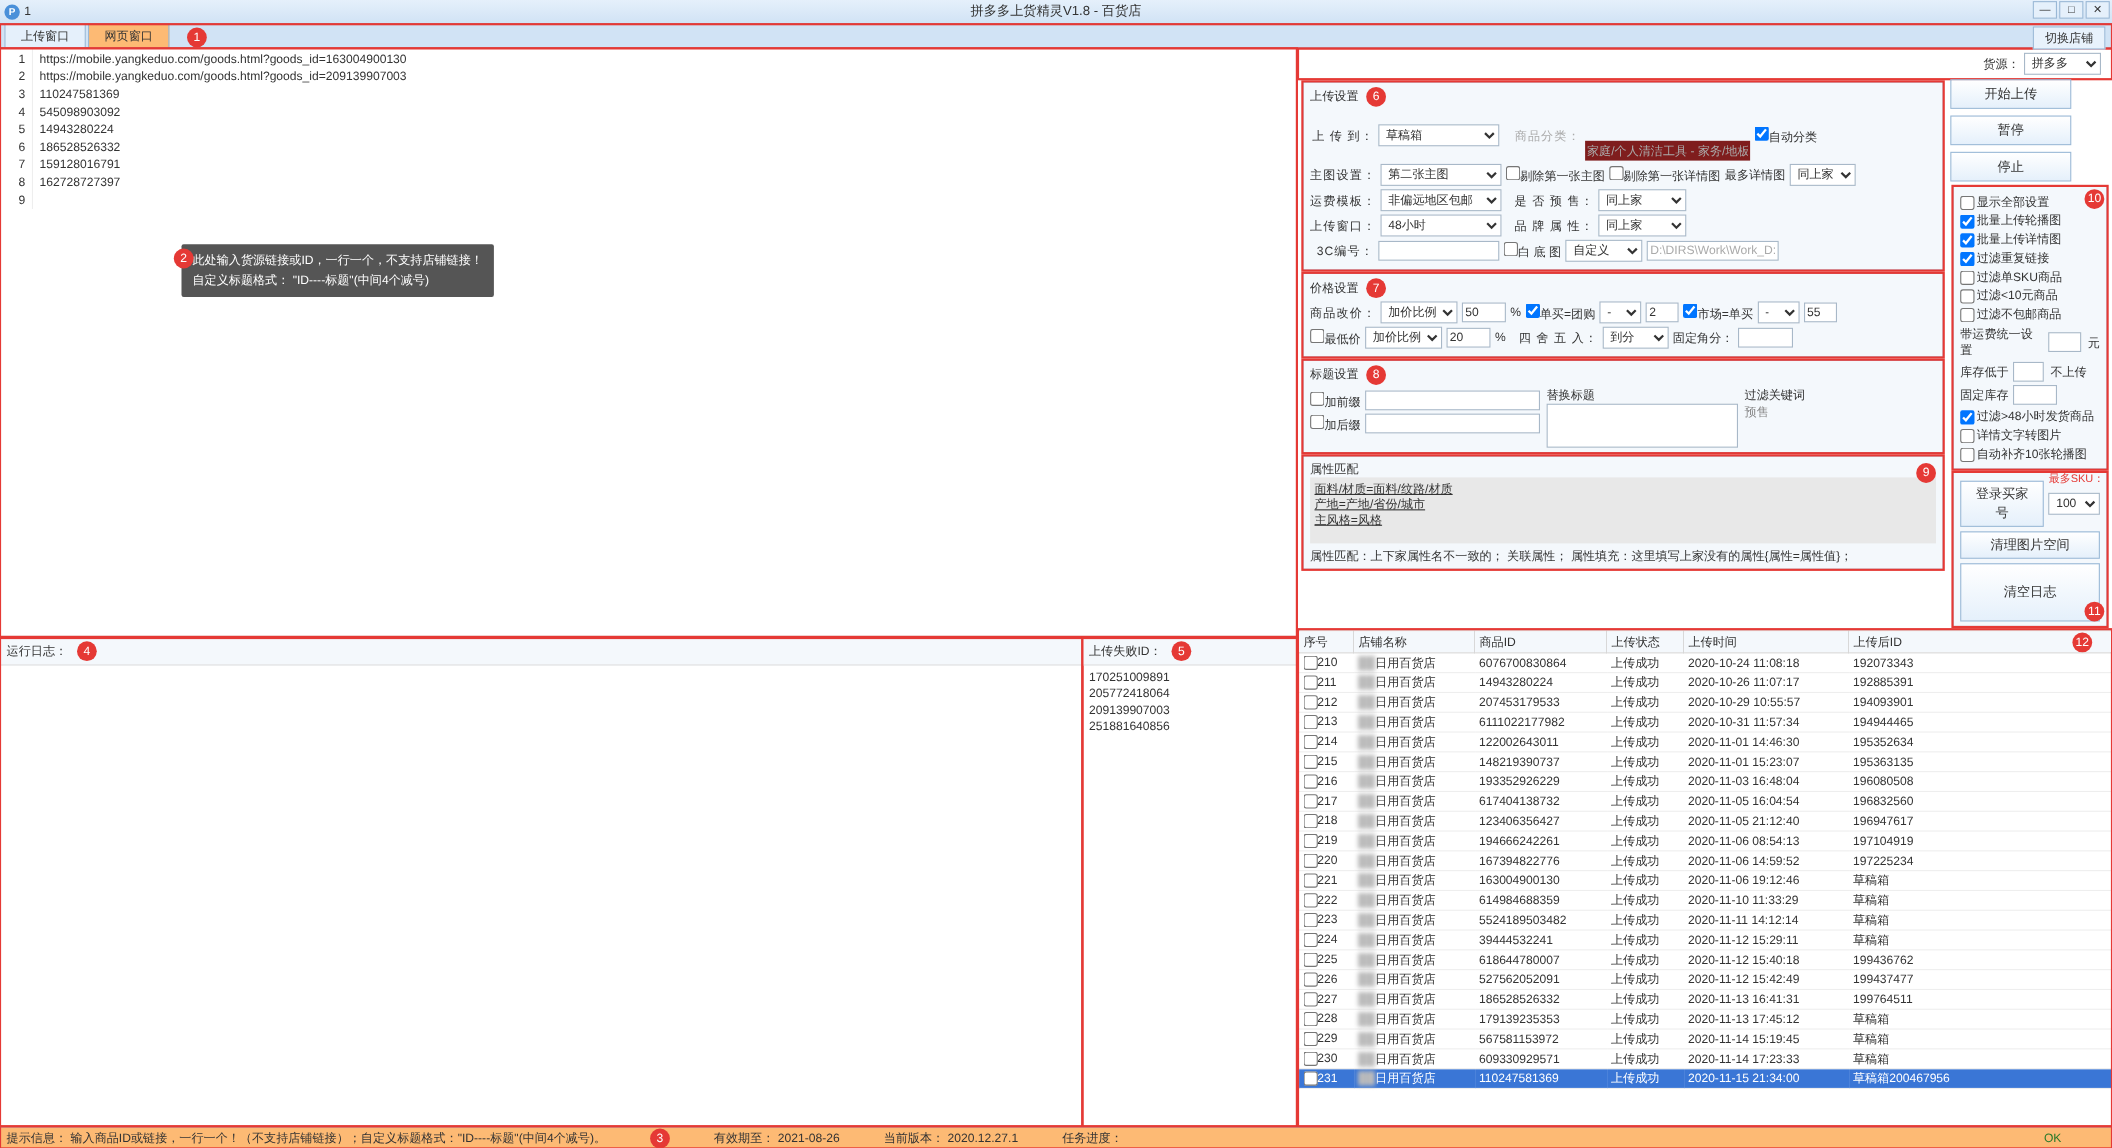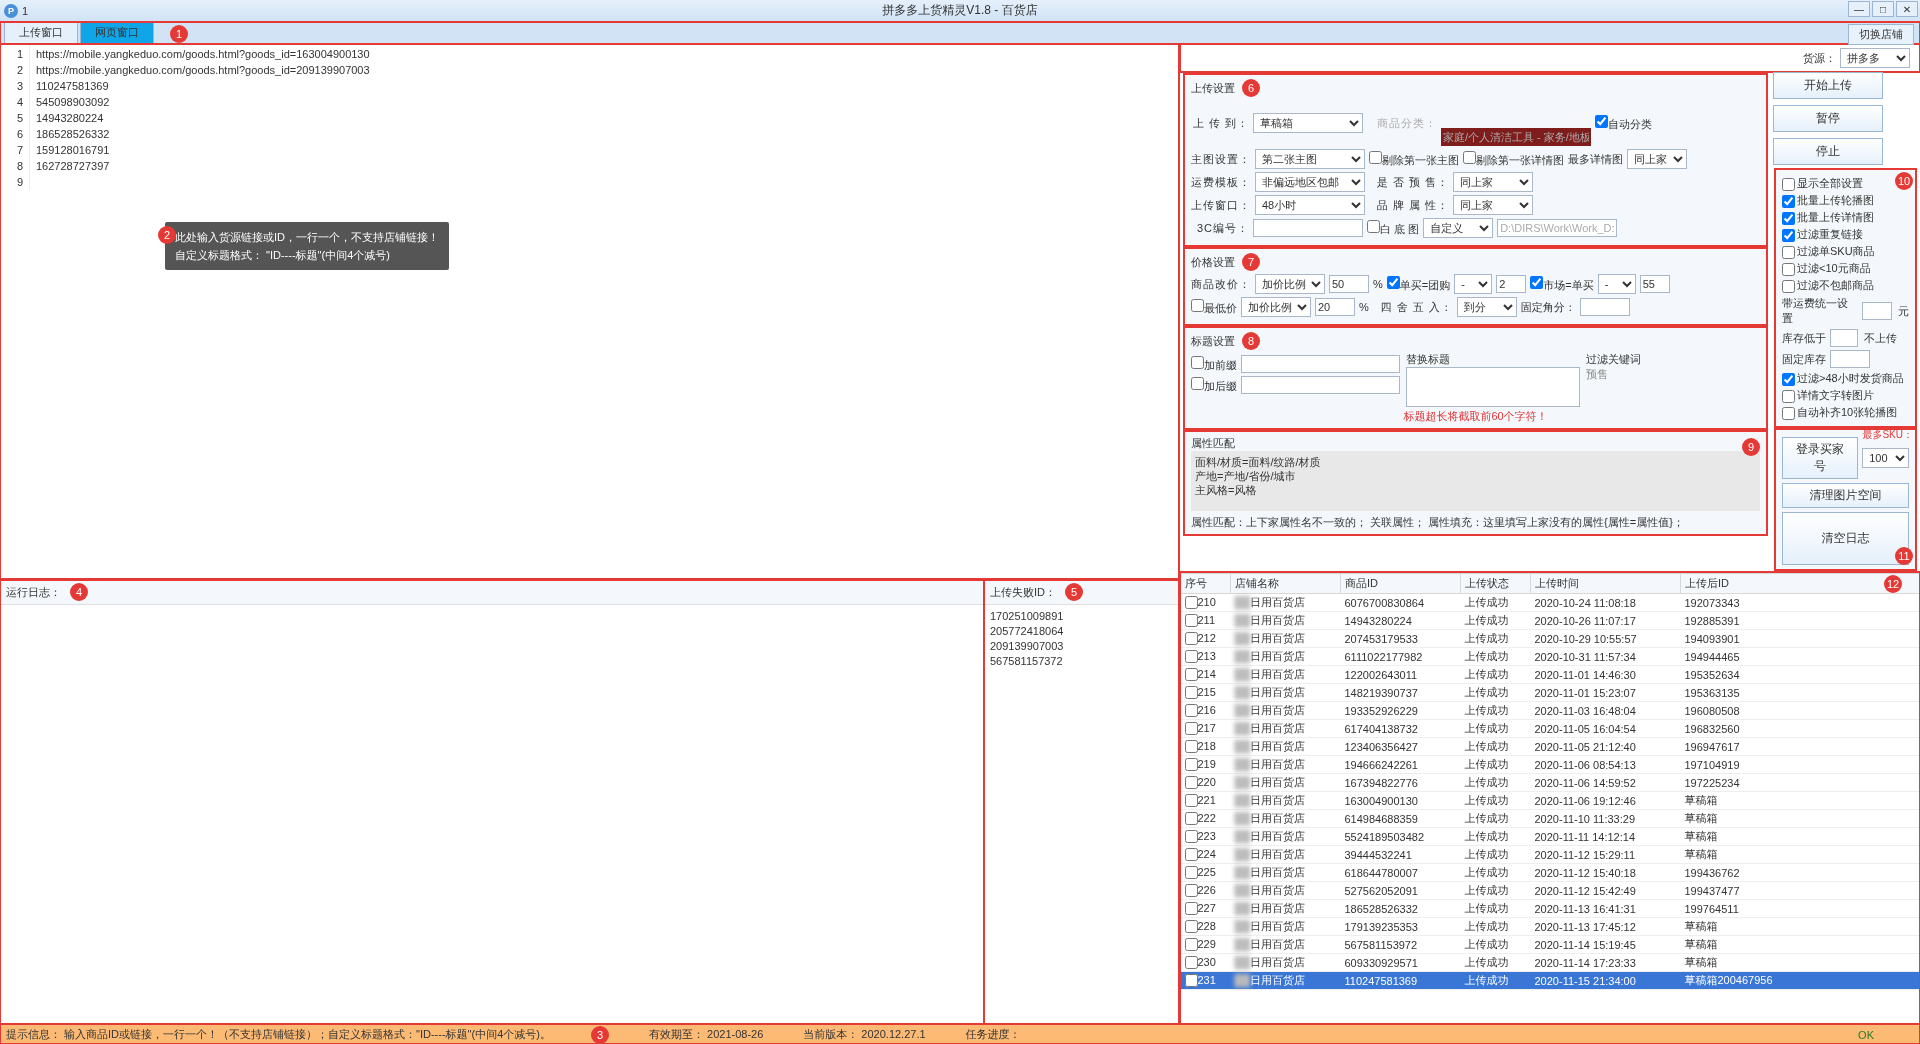--- a/index.html
+++ b/index.html
@@ -5,21 +5,21 @@
 *{box-sizing:border-box;margin:0;padding:0;font-family:"Microsoft YaHei",SimSun,Arial,sans-serif;font-size:11px;color:#333}
 body{background:#fff;width:1920px;height:1044px;overflow:hidden;position:relative}
 .title-bar{height:22px;background:linear-gradient(#e5f0fb,#d1e3f5);border-bottom:1px solid #9ab8d6;display:flex;align-items:center;padding:0 4px;position:relative}
 .title-bar .p-icon{width:14px;height:14px;border-radius:50%;background:#4a90d9;color:#fff;font-weight:bold;font-size:9px;display:flex;align-items:center;justify-content:center;margin-right:4px}
 .title-bar .title-text{font-size:11px}
 .title-bar .center-title{position:absolute;left:50%;transform:translateX(-50%);font-size:12px}
 .title-bar .win-btns{position:absolute;right:2px;top:1px;display:flex;gap:2px}
 .title-bar .win-btns span{width:22px;height:16px;display:flex;align-items:center;justify-content:center;border:1px solid #9ab8d6;background:#e5f0fb;font-size:10px;cursor:pointer}
 .tab-row{height:22px;background:#d1e3f5;border-bottom:1px solid #9ab8d6;display:flex;align-items:flex-end;padding-left:4px;position:relative}
 .tab{padding:3px 14px;border:1px solid #9ab8d6;border-bottom:none;background:#e5f0fb;margin-right:2px;font-size:11px;cursor:pointer}
-.tab.active{background:#0ea5e9}
+.tab.active{background:#fdba74}
 .switch-shop{position:absolute;right:6px;top:2px;padding:2px 10px;border:1px solid #9ab8d6;background:#e8f2fc;cursor:pointer}
 .main{display:flex;height:calc(100% - 22px - 22px - 20px)}
 .left-col{width:1180px;display:flex;flex-direction:column;border-right:1px solid #ccc}
 .right-col{flex:1;display:flex;flex-direction:column}
 .editor-wrap{height:535px;border-bottom:1px solid #ccc;position:relative;background:#fff;overflow:hidden}
 .editor{display:flex;font-family:Consolas,Monaco,monospace;font-size:13px;line-height:16px}
 .gutter{width:30px;background:#fff;text-align:right;color:#888;padding:2px 6px 0 0;border-right:1px solid #eee}
 .gutter div{height:16px}
 .code{padding:2px 0 0 6px}
 .code div{height:16px;white-space:pre}
@@ -124,21 +124,21 @@
         </div>
       </div>
       <div class="fail-pane redbox" style="position:relative">
         <div class="pane-head"><span>上传失败ID：</span>
           <span class="badge" style="position:static;display:inline-flex;margin-left:6px">5</span>
         </div>
         <div class="fail-list" id="fail-list">
             <div>170251009891</div>
             <div>205772418064</div>
             <div>209139907003</div>
-            <div>567581157372</div>
+            <div>251881640856</div>
           </div>
       </div>
     </div>
   </div>
 
   <div class="right-col">
     <div class="source-row redbox">
       <span>货源：</span>
       <select style="width:70px"><option>拼多多</option></select>
     </div>
@@ -228,29 +228,28 @@
             </div>
             <div class="title-col">
               <div>替换标题</div>
               <input type="text" style="height: 40px;">
             </div>
             <div class="title-col">
               <div>过滤关键词</div>
               <div style="color:#888">预售</div>
             </div>
           </div>
-          <div style="text-align:center;color:#d33;margin-top:2px">标题超长将截取前60个字符！</div>
         </div>
 
         <div class="form-block redbox">
           <span class="badge" style="right:6px;top:6px;position:absolute">9</span>
           <div class="title-area">
             <div class="title-col">
               <div>属性匹配</div>
-              <div class="attr-area" id="attr-match" style="white-space: pre-line;">面料/材质=面料/纹路/材质
+              <div class="attr-area" id="attr-match" style="white-space: pre-line; text-decoration: underline;">面料/材质=面料/纹路/材质
 产地=产地/省份/城市
 主风格=风格</div>
             </div>
           </div>
           <div style="margin-top:4px">属性匹配：上下家属性名不一致的；  关联属性；   属性填充：这里填写上家没有的属性{属性=属性值}；</div>
         </div>
       </div>
 
       <div class="settings-right">
         <div class="right-btns" style="margin-bottom:4px">

